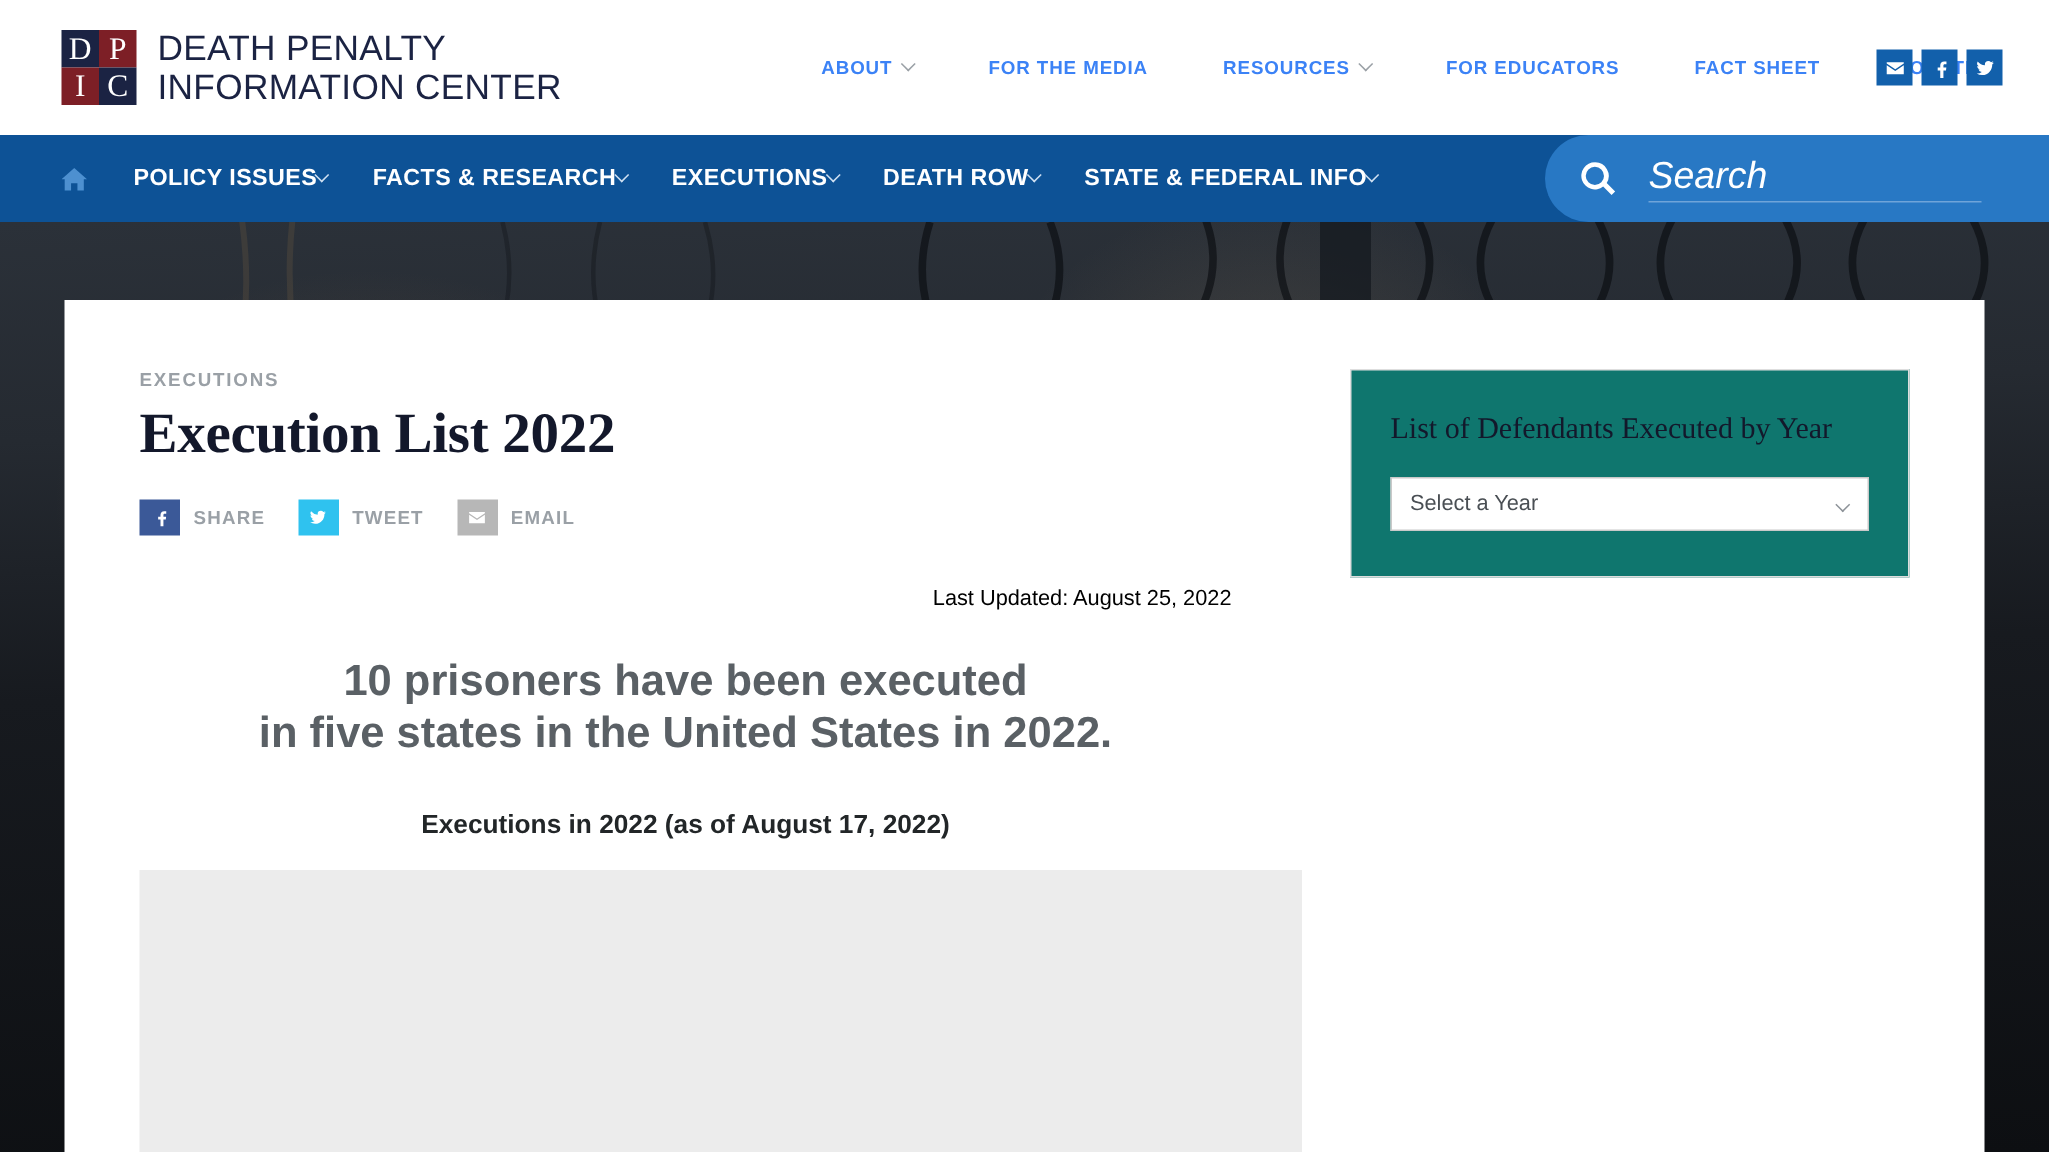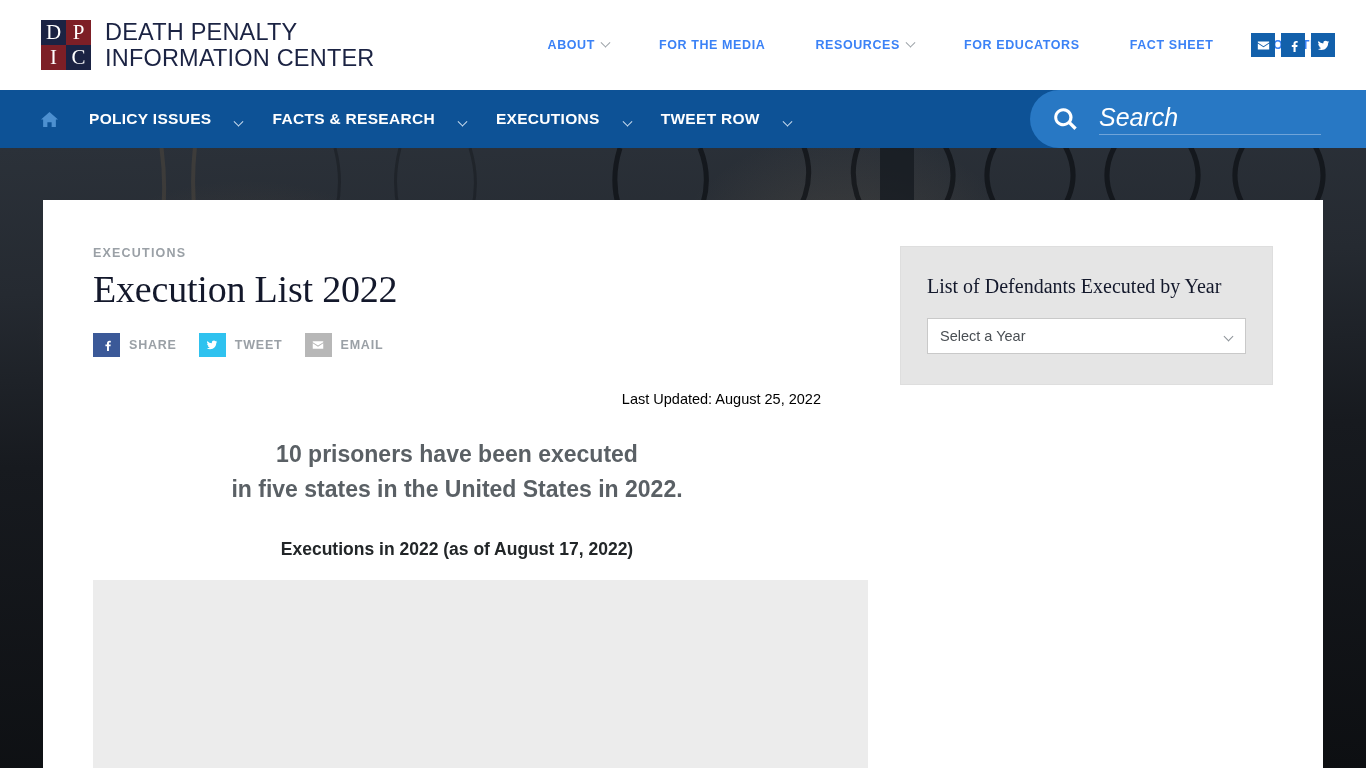--- a/index.html
+++ b/index.html
@@ -130,22 +130,22 @@
     align-items: center;
     margin-left: 16px;
   }
   .mn-item {
     color: #ffffff;
     font-size: 15.5px;
     font-weight: bold;
     letter-spacing: 0.3px;
     padding: 0 15px;
     display: flex;
-    align-items: flex-end;
-    gap: 24px;
+    align-items: center;
+    gap: 0;
     cursor: pointer;
     white-space: nowrap;
   }
   .caret-w {
     display: inline-block;
     width: 7px; height: 7px;
     border-right: 1.5px solid #cfe0f2;
     border-bottom: 1.5px solid #cfe0f2;
     transform: rotate(45deg) translate(-2px,-2px);
   }
@@ -237,21 +237,21 @@
     font-size: 12.5px;
     font-weight: bold;
     letter-spacing: 1.2px;
     color: #9aa0a6;
     margin-bottom: 9px;
   }
 
   .page-title {
     font-family: "Liberation Serif", serif;
     font-size: 38px;
-    font-weight: normal;
+    font-weight: bold;
     color: #13182b;
     letter-spacing: -0.2px;
     line-height: 1.1;
     margin-bottom: 22px;
   }
 
   .share-row {
     display: flex;
     align-items: center;
     gap: 0;
@@ -280,21 +280,21 @@
   .last-updated {
     text-align: right;
     font-size: 14.5px;
     color: #000000;
     margin: 0 0 30px 0;
     padding-right: 52px;
   }
 
   .headline {
     text-align: center;
-    font-size: 23px;
+    font-size: 29px;
     font-weight: bold;
     color: #5a6065;
     line-height: 35px;
     margin-bottom: 32px;
     padding-right: 52px;
   }
 
   .subhead {
     text-align: center;
     font-size: 17.5px;
@@ -308,21 +308,21 @@
     width: 775px;
     height: 290px;
     background: #ececec;
     position: relative;
     overflow: hidden;
   }
 
   
   .widget {
     border: 1px solid #dedede;
-    background: #e5e5e5;
+    background: #0f766e;
     padding: 26px 26px 30px 26px;
   }
   .widget-title {
     font-family: "Liberation Serif", serif;
     font-size: 20px;
     color: #13182b;
     line-height: 26px;
     margin-bottom: 19px;
   }
   .year-select {
@@ -426,21 +426,25 @@
     </div>
     <div class="mn-item">
       <span>FACTS &amp; RESEARCH</span>
       <i class="caret-w"></i>
     </div>
     <div class="mn-item">
       <span>EXECUTIONS</span>
       <i class="caret-w"></i>
     </div>
     <div class="mn-item">
-      <span>TWEET ROW</span>
+      <span>DEATH ROW</span>
+      <i class="caret-w"></i>
+    </div>
+    <div class="mn-item">
+      <span>STATE &amp; FEDERAL INFO</span>
       <i class="caret-w"></i>
     </div>
   </div>
 
   <div class="search-panel">
     <div class="search-icon-box">
       <svg width="27" height="27" viewBox="0 0 24 24">
         <path d="M10 2a8 8 0 1 0 4.9 14.3l5 5 2.1-2.1-5-5A8 8 0 0 0 10 2zm0 2.6a5.4 5.4 0 1 1 0 10.8 5.4 5.4 0 0 1 0-10.8z"></path>
       </svg>
     </div>

